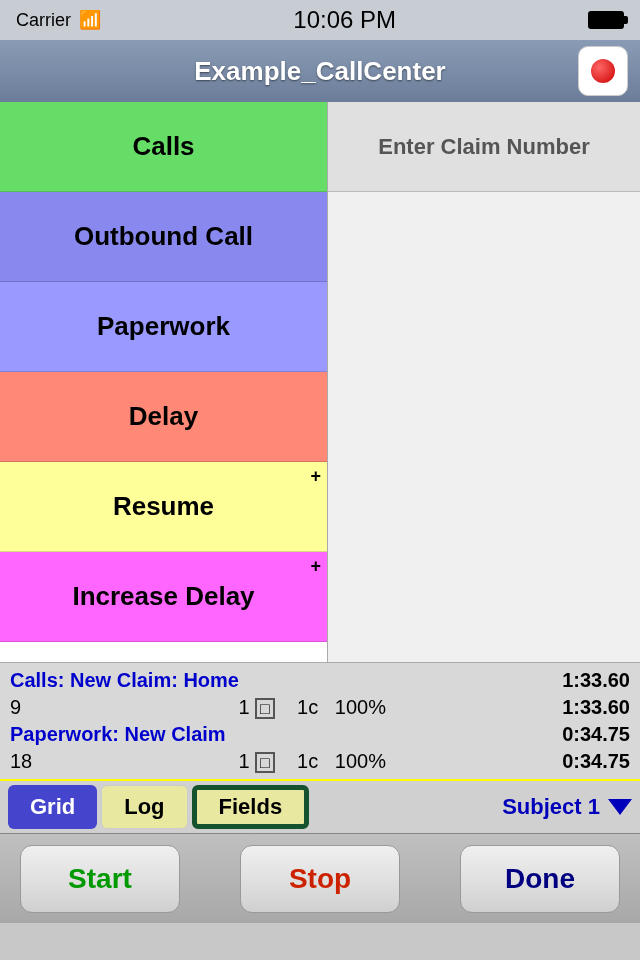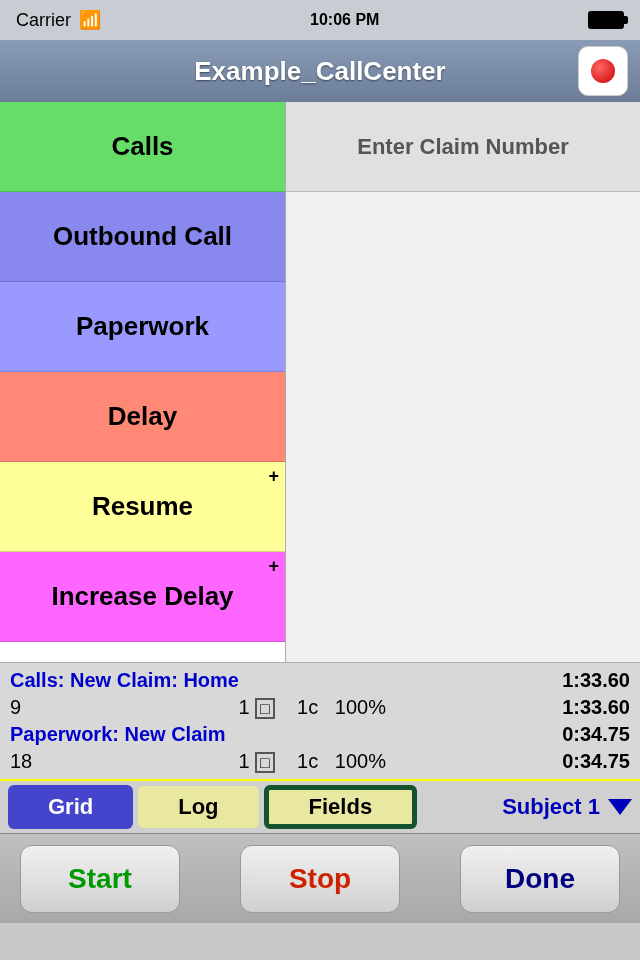--- a/index.html
+++ b/index.html
@@ -18,21 +18,21 @@
       height: 40px;
       background: #c8cdd4;
       display: flex;
       align-items: center;
       justify-content: space-between;
       padding: 0 16px;
       font-size: 18px;
       font-weight: 500;
     }
     #status-left { display: flex; align-items: center; gap: 8px; }
-    #status-time { font-size: 16px; font-weight: 700; }
+    #status-time { font-size: 24px; font-weight: 400; }
     #battery-icon {
       width: 36px; height: 18px;
       border: 2px solid #000;
       border-radius: 3px;
       position: relative;
       background: #000;
     }
     #battery-icon::after {
       content: '';
       width: 4px; height: 8px;
@@ -78,21 +78,21 @@
     #main-content {
       width: 640px;
       height: 560px;
       display: flex;
       flex-direction: row;
       background: #fff;
     }
 
     
     #left-panel {
-      width: 286px;
+      width: 328px;
       display: flex;
       flex-direction: column;
       border-right: 1px solid #aaa;
     }
 
     .action-btn {
       width: 100%;
       display: flex;
       align-items: center;
       justify-content: center;
@@ -198,21 +198,21 @@
       height: 54px;
       background: #d0d0d0;
       display: flex;
       align-items: center;
       padding: 4px 8px;
       gap: 4px;
       border-top: 2px solid #ffff00;
     }
     .tab-btn {
       height: 44px;
-      padding: 0 40px;
+      padding: 0 22px;
       font-size: 22px;
       font-weight: 600;
       border-radius: 6px;
       cursor: pointer;
       display: flex;
       align-items: center;
       justify-content: center;
     }
     #tab-grid {
       background: #4444cc;

